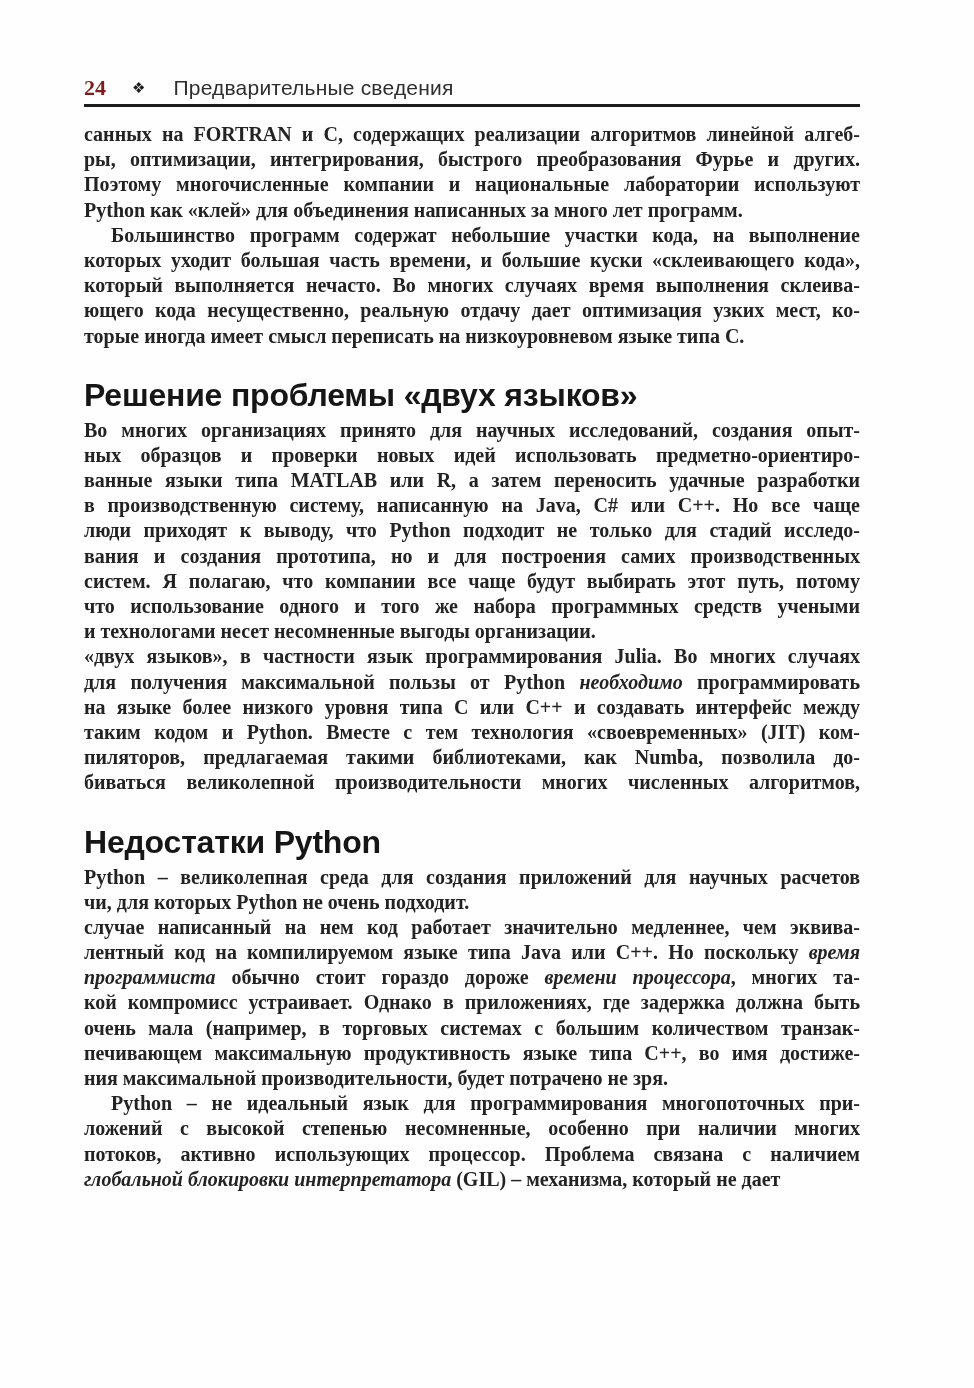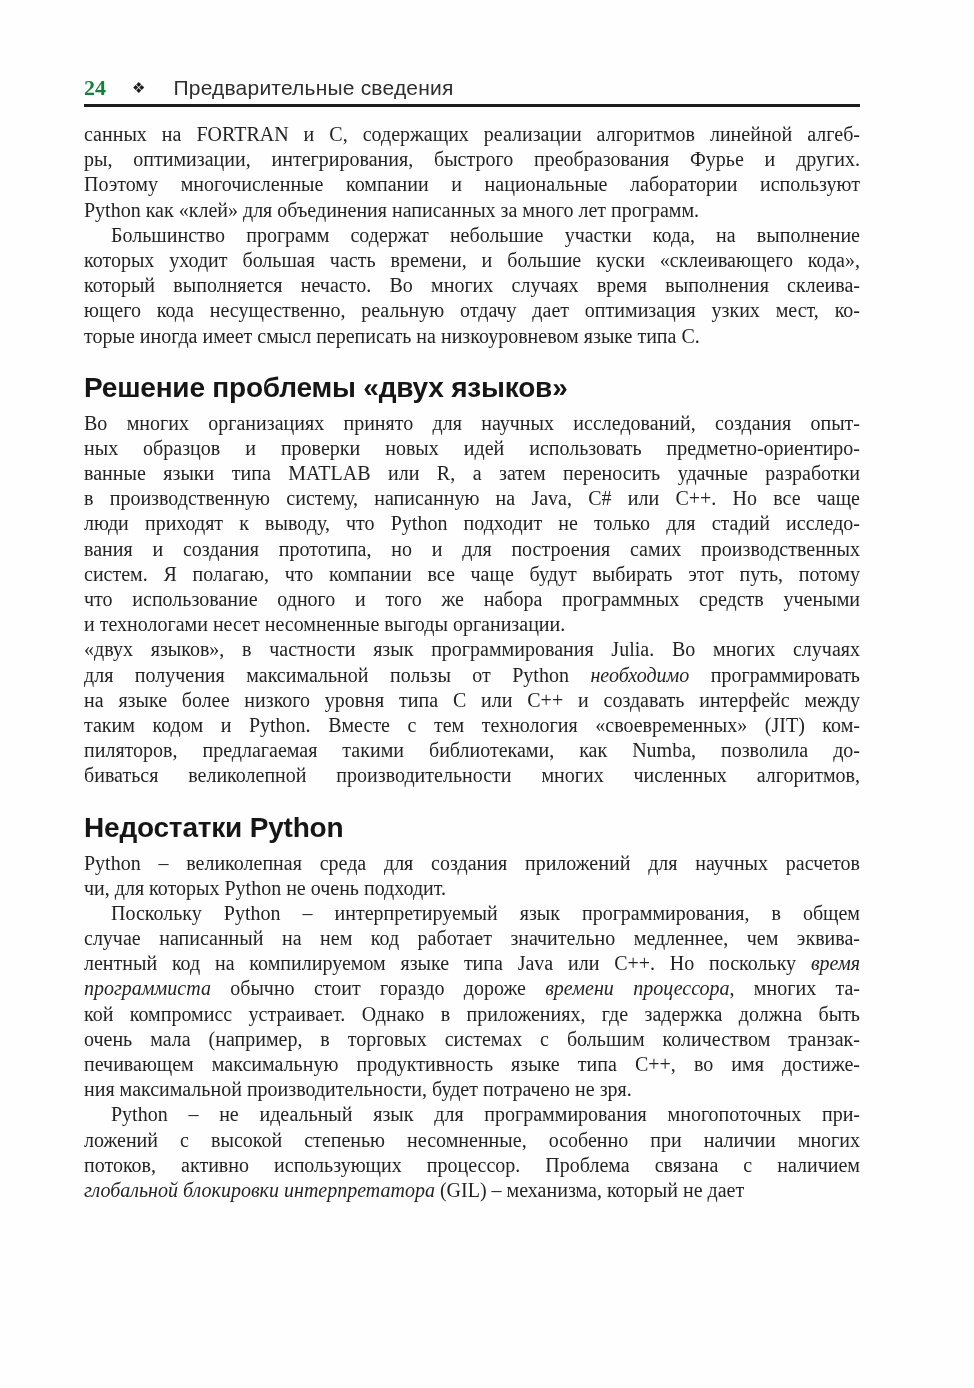--- a/index.html
+++ b/index.html
@@ -20,62 +20,62 @@
   .running-header {
     margin-top: 76px;
     display: flex;
     align-items: baseline;
     line-height: 24px;
     padding-bottom: 4px;
     border-bottom: 3px solid #1c1c1c;
   }
   .page-num {
     font: 700 22px/24px "Liberation Serif", serif;
-    color: #15803d;
+    color: #7f1d1d;
   }
   .diamond {
     font-size: 15px;
     margin-left: 26px;
     color: #1d1d1d;
     align-self: center;
   }
   .header-title {
     font-family: "Liberation Sans", sans-serif;
     font-size: 21px;
     color: #2e2e2e;
     margin-left: 28px;
     letter-spacing: 0.2px;
   }
   .content {
     margin-top: 15px;
     font-size: 20px;
     line-height: 25.2px;
     color: #232323;
   }
-  .para { margin: 0; }
+  .para { margin: 0; font-weight: bold; }
   .para .line {
     text-align: justify;
     text-align-last: justify;
     height: 25.2px;
     overflow: hidden;
   }
   .para .line.last {
     text-align-last: left;
   }
   .para .line.indent {
     text-indent: 27px;
   }
   .para em { font-style: italic; }
   .section-heading {
     font-family: "Liberation Sans", sans-serif;
     font-weight: 700;
-    font-size: 28px;
+    font-size: 32px;
     line-height: 32px;
     color: #161616;
-    margin: 23px 0 7px 0;
+    margin: 30px 0 7px 0;
     letter-spacing: -0.2px;
   }
 </style>
 </head>
 <body>
 
 <div class="page">
   <div class="page-inner">
 
     <header class="running-header">
@@ -119,21 +119,20 @@
           <div class="line"><span>пиляторов, предлагаемая такими библиотеками, как Numba, позволила до-</span></div>
           <div class="line"><span>биваться великолепной производительности многих численных алгоритмов,</span></div>
         </div>
 
       <h2 class="section-heading">Недостатки Python</h2>
       <div class="para">
           <div class="line"><span>Python – великолепная среда для создания приложений для научных расчетов</span></div>
           <div class="line last"><span>чи, для которых Python не очень подходит.</span></div>
         </div>
       <div class="para">
-          <div class="line indent"><span>Поскольку Python – интерпретируемый язык программирования, в общем</span></div>
           <div class="line"><span>случае написанный на нем код работает значительно медленнее, чем эквива-</span></div>
           <div class="line"><span>лентный код на компилируемом языке типа Java или C++. Но поскольку </span><em>время</em></div>
           <div class="line"><em>программиста</em><span> обычно стоит гораздо дороже </span><em>времени процессора</em><span>, многих та-</span></div>
           <div class="line"><span>кой компромисс устраивает. Однако в приложениях, где задержка должна быть</span></div>
           <div class="line"><span>очень мала (например, в торговых системах с большим количеством транзак-</span></div>
           <div class="line"><span>печивающем максимальную продуктивность языке типа C++, во имя достиже-</span></div>
           <div class="line last"><span>ния максимальной производительности, будет потрачено не зря.</span></div>
         </div>
       <div class="para">
           <div class="line indent"><span>Python – не идеальный язык для программирования многопоточных при-</span></div>

